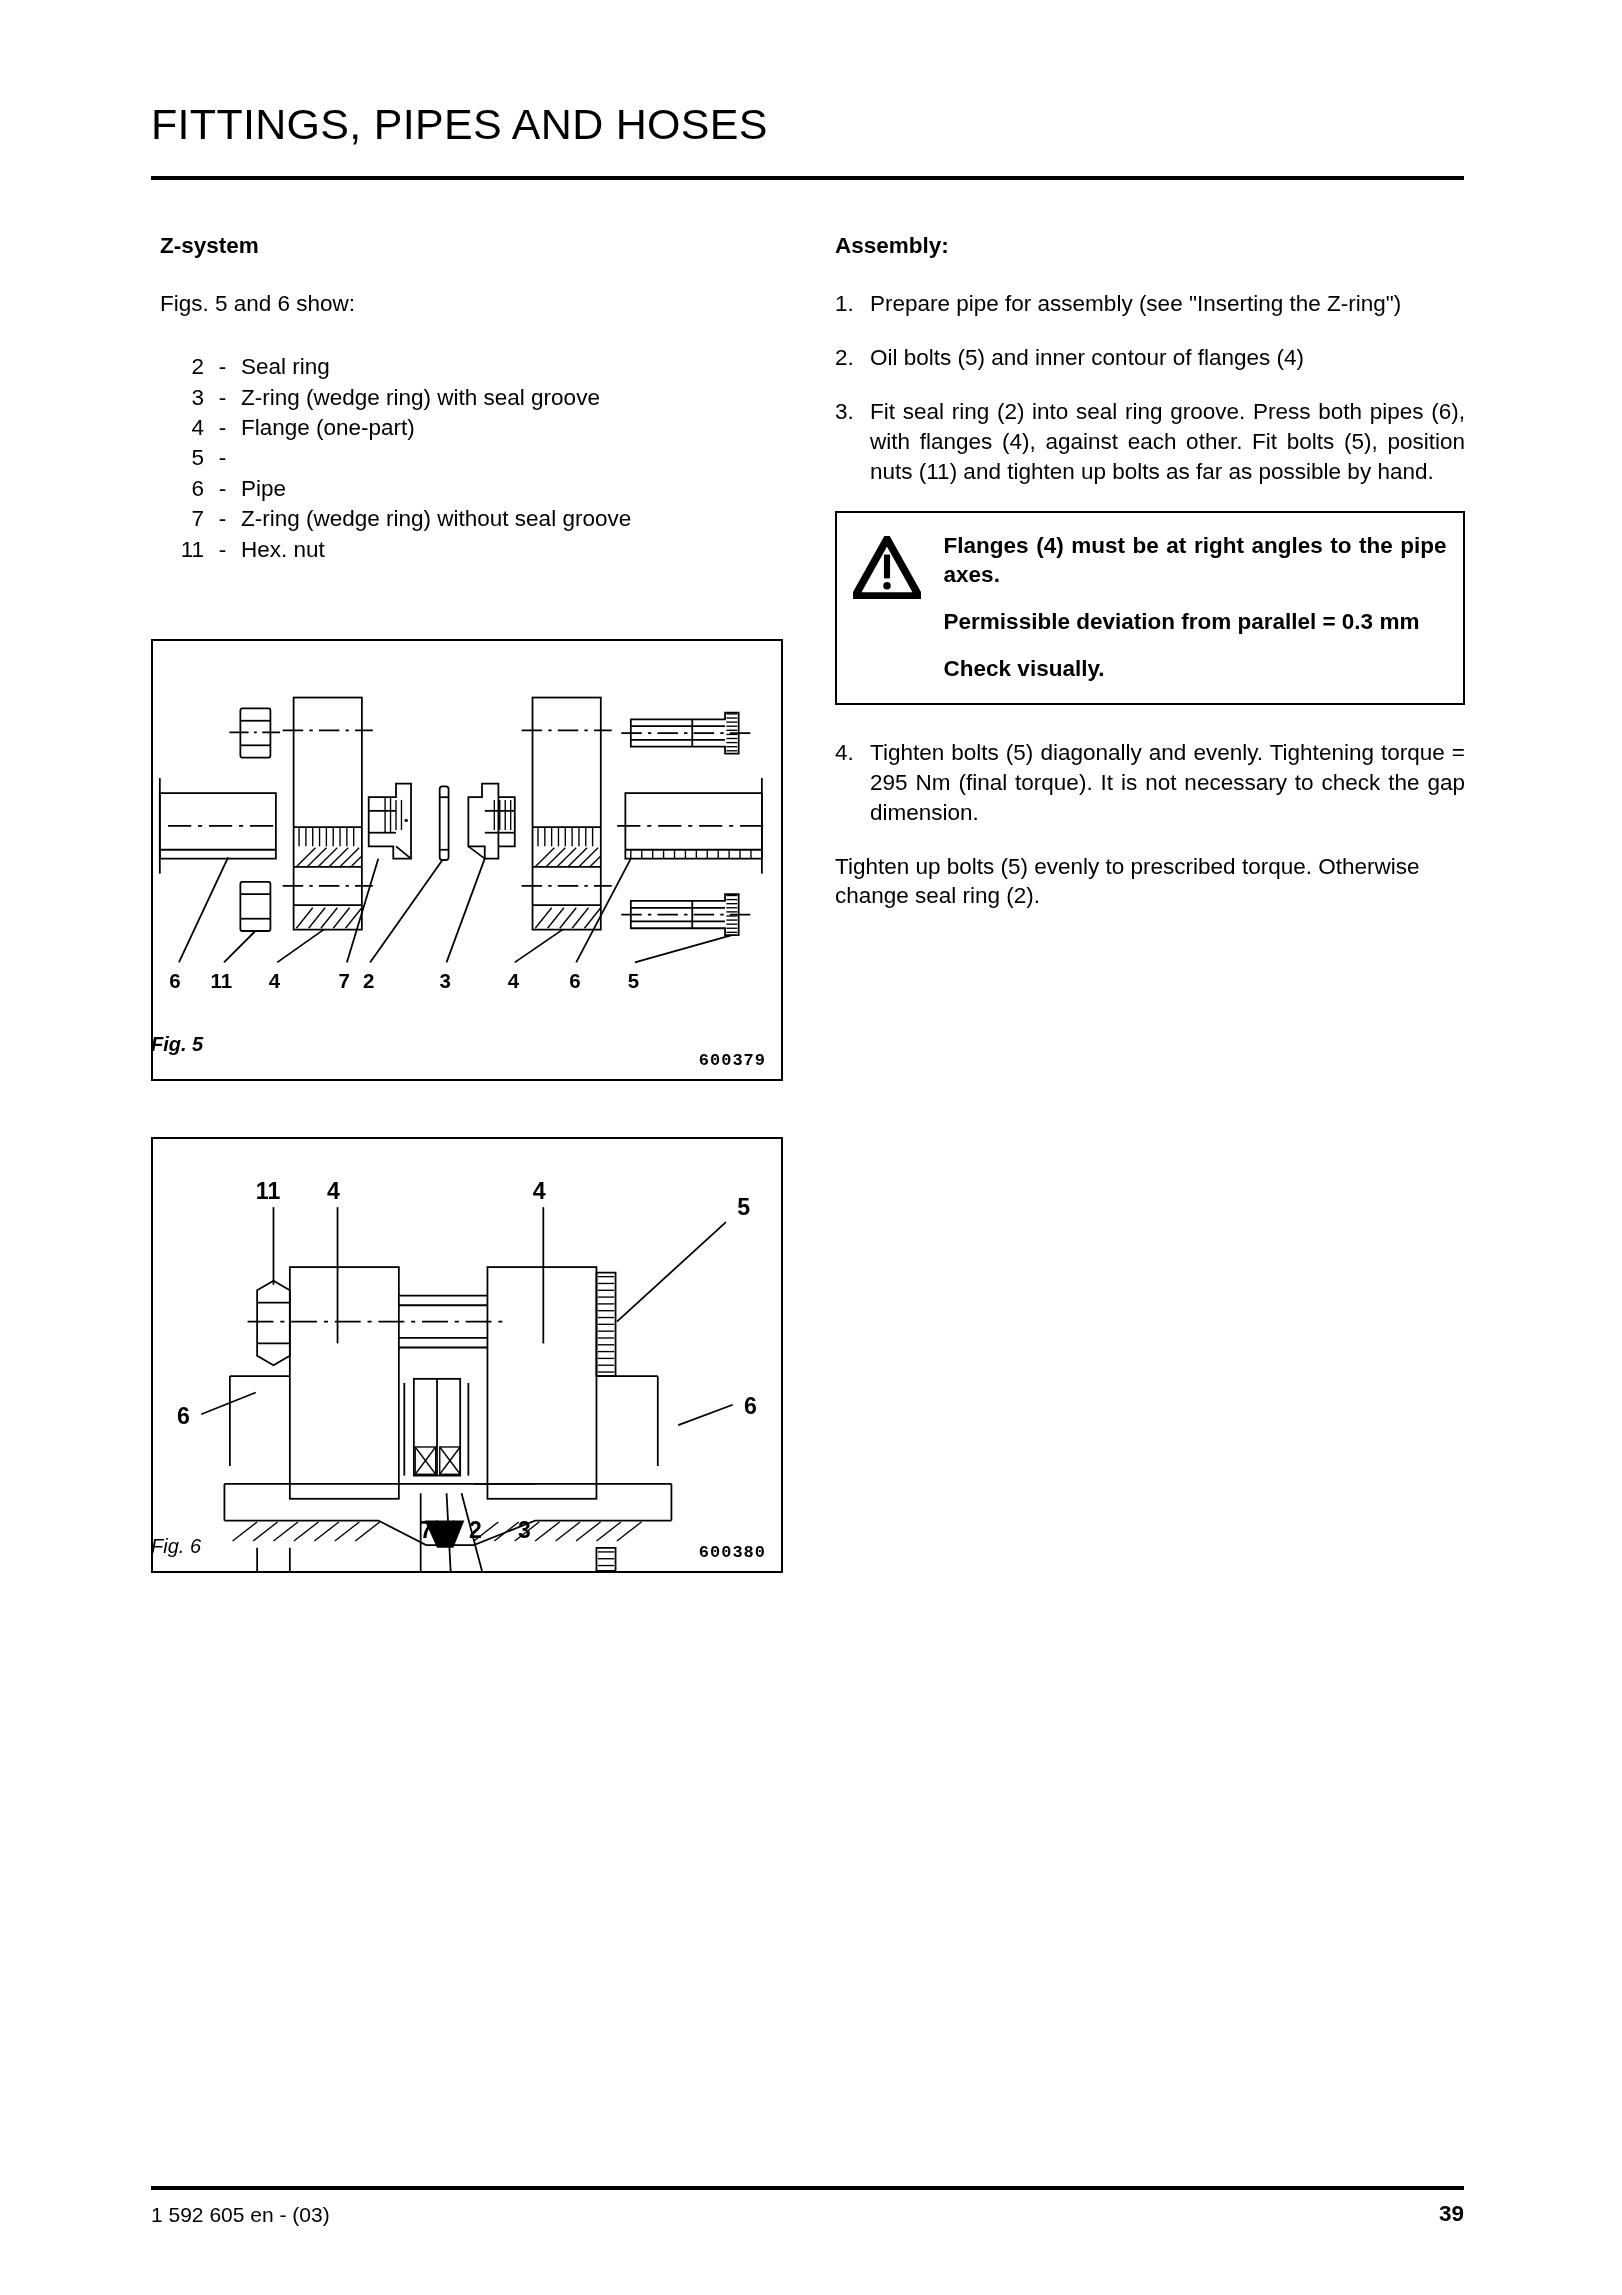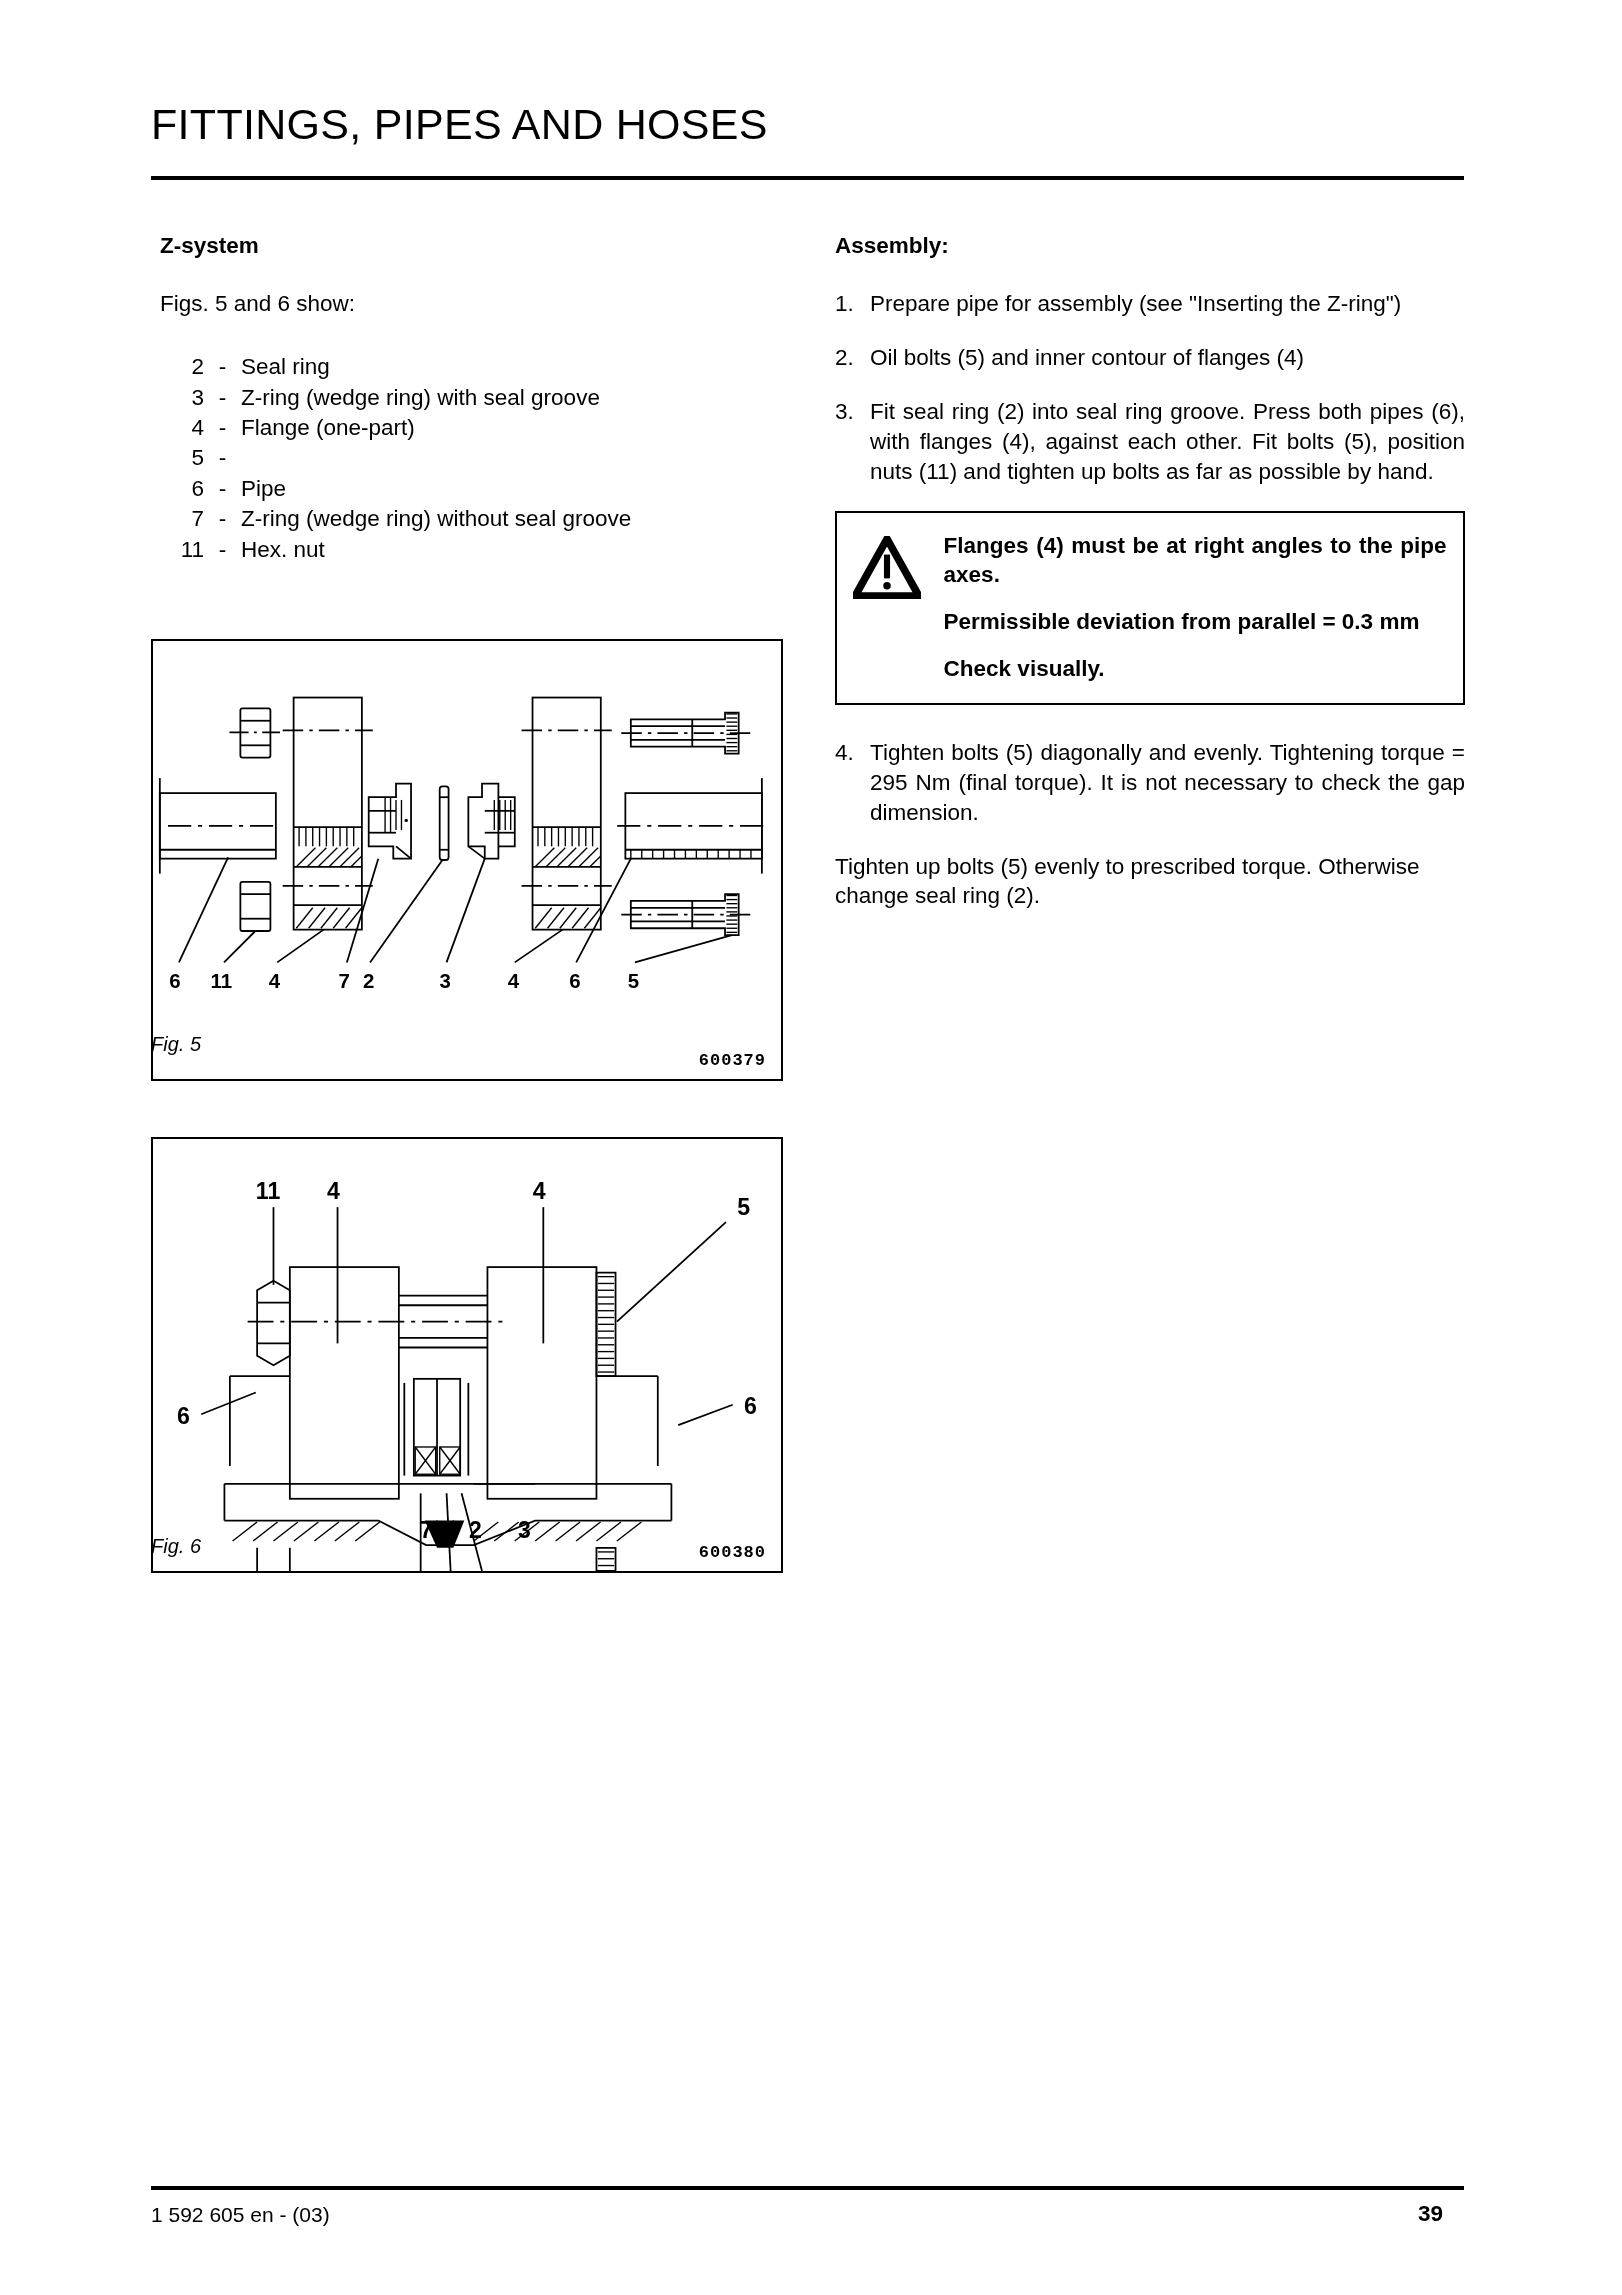--- a/index.html
+++ b/index.html
@@ -151,21 +151,21 @@
     box-sizing: border-box;
   }
   #figure5-box { left: 151px; top: 639px; width: 632px; height: 442px; }
   #figure6-box { left: 151px; top: 1137px; width: 632px; height: 436px; }
 
   .fig-caption {
     position: absolute;
     font-size: 20px;
     font-style: italic;
   }
-  #fig5-caption { left: 151px; top: 1033px; }
+  #fig5-caption { left: 151px; top: 1033px; font-weight: bold; }
   #fig6-caption { left: 151px; top: 1535px; }
 
   .fig-drawing-no {
     position: absolute;
     font-family: "Liberation Mono", monospace;
     font-size: 17px;
     letter-spacing: 1px;
     font-weight: bold;
   }
 
@@ -184,21 +184,21 @@
     position: absolute;
     left: 151px;
     top: 2203px;
     font-size: 21px;
   }
   .footer-right {
     position: absolute;
     left: 1397px;
     top: 2201px;
     width: 67px;
-    text-align: center;
+    text-align: right;
     font-size: 22.5px;
     font-weight: bold;
   }
 </style>
 </head>
 <body>
 
 <div class="page">
 
   <div class="page-header">

